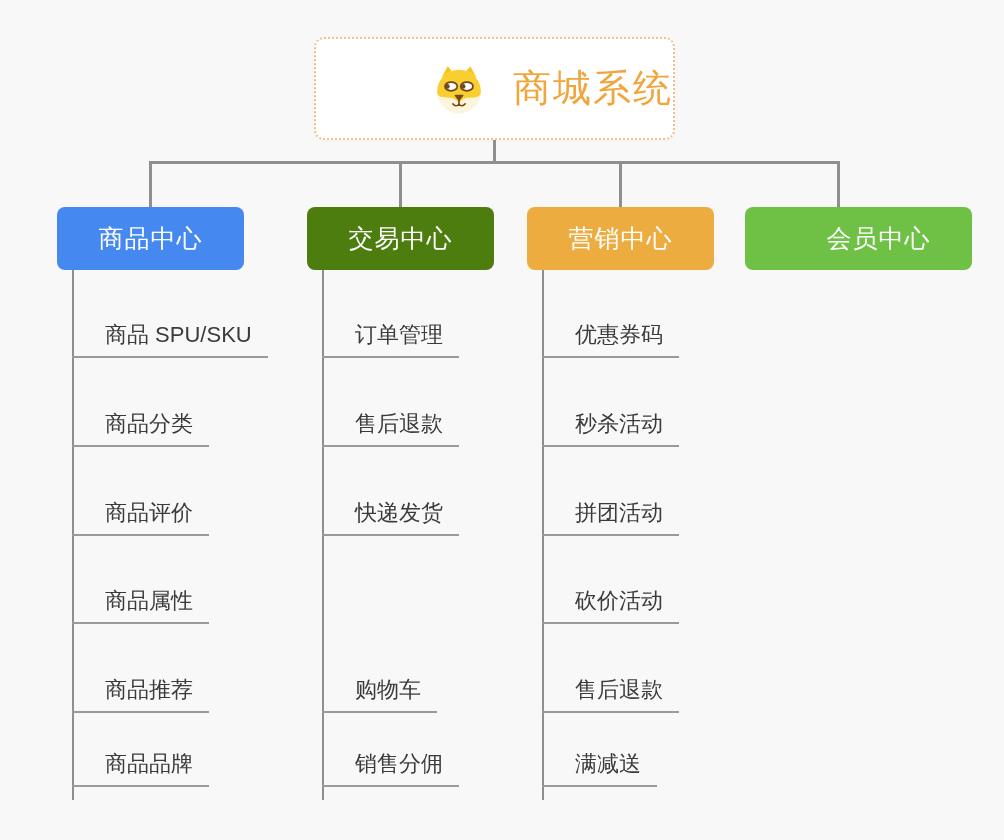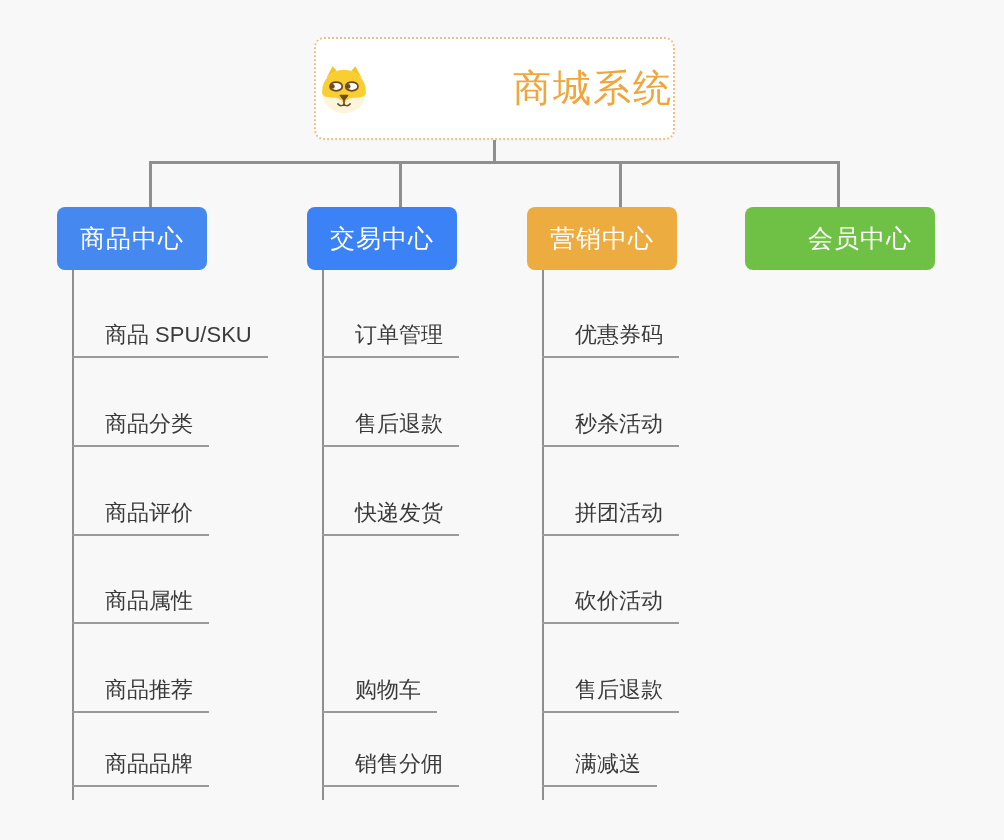--- a/index.html
+++ b/index.html
@@ -14,41 +14,41 @@
     overflow:hidden;
   }
 
   
   .root-node{
     position:absolute;left:314px;top:37px;width:361px;height:103px;
     background:#ffffff;
     border:2px dotted #f0c184;
     border-radius:10px;
     box-sizing:border-box;
-    display:flex;align-items:center;justify-content:space-between;gap:26px;
+    display:flex;align-items:center;justify-content:flex-end;gap:26px;
     box-shadow:0 1px 3px rgba(0,0,0,0.03);
   }
   .root-title{
     font-size:38px;
     color:#f0a63c;
     letter-spacing:2px;
     white-space:nowrap;
   }
   .dog-icon{display:block;}
 
   
   .conn{position:absolute;background:#8f8f8f;}
   .stub-root{left:493px;top:140px;width:3px;height:21px;}
   .rail{left:149px;top:161px;width:691px;height:3px;}
   .drop{top:164px;width:3px;height:43px;}
   .d1{left:149px}.d2{left:399px}.d3{left:619px}.d4{left:837px}
 
   
   .branch-box{
-    position:absolute;top:207px;width:150px;height:63px;
+    position:absolute;top:207px;width:187px;height:63px;
     border-radius:8px;
     display:flex;align-items:center;justify-content:center;
     color:#ffffff;font-size:25px;letter-spacing:1px;
     white-space:nowrap;
   }
   .b1{left:57px}.b2{left:307px}.b3{left:527px}.b4{left:745px}
 
   
   .column{position:absolute;top:270px;width:230px;height:530px;}
   .c1{left:72px}.c2{left:322px}.c3{left:542px}.c4{left:760px}
@@ -86,21 +86,21 @@
   </div>
 
   <div class="conn stub-root"></div>
   <div class="conn rail"></div>
   <div class="conn drop d1"></div>
   <div class="conn drop d2"></div>
   <div class="conn drop d3"></div>
   <div class="conn drop d4"></div>
 
   <div class="branch-box b1" style="background-color: rgb(69, 137, 240);">商品中心</div>
-  <div class="branch-box b2" style="background-color: #3b82f6;">交易中心</div>
+  <div class="branch-box b2" style="background-color: #4d7c0f;">交易中心</div>
   <div class="branch-box b3" style="background-color: rgb(236, 172, 64);">营销中心</div>
   <div class="branch-box b4" style="background-color: rgb(111, 193, 70); padding-left: 40px;">会员中心</div>
 
   <div class="column c1">
     <div class="vline"></div>
     <div class="item r1">商品 SPU/SKU</div>
     <div class="item r2">商品分类</div>
     <div class="item r3">商品评价</div>
     <div class="item r4">商品属性</div>
     <div class="item r5">商品推荐</div>

